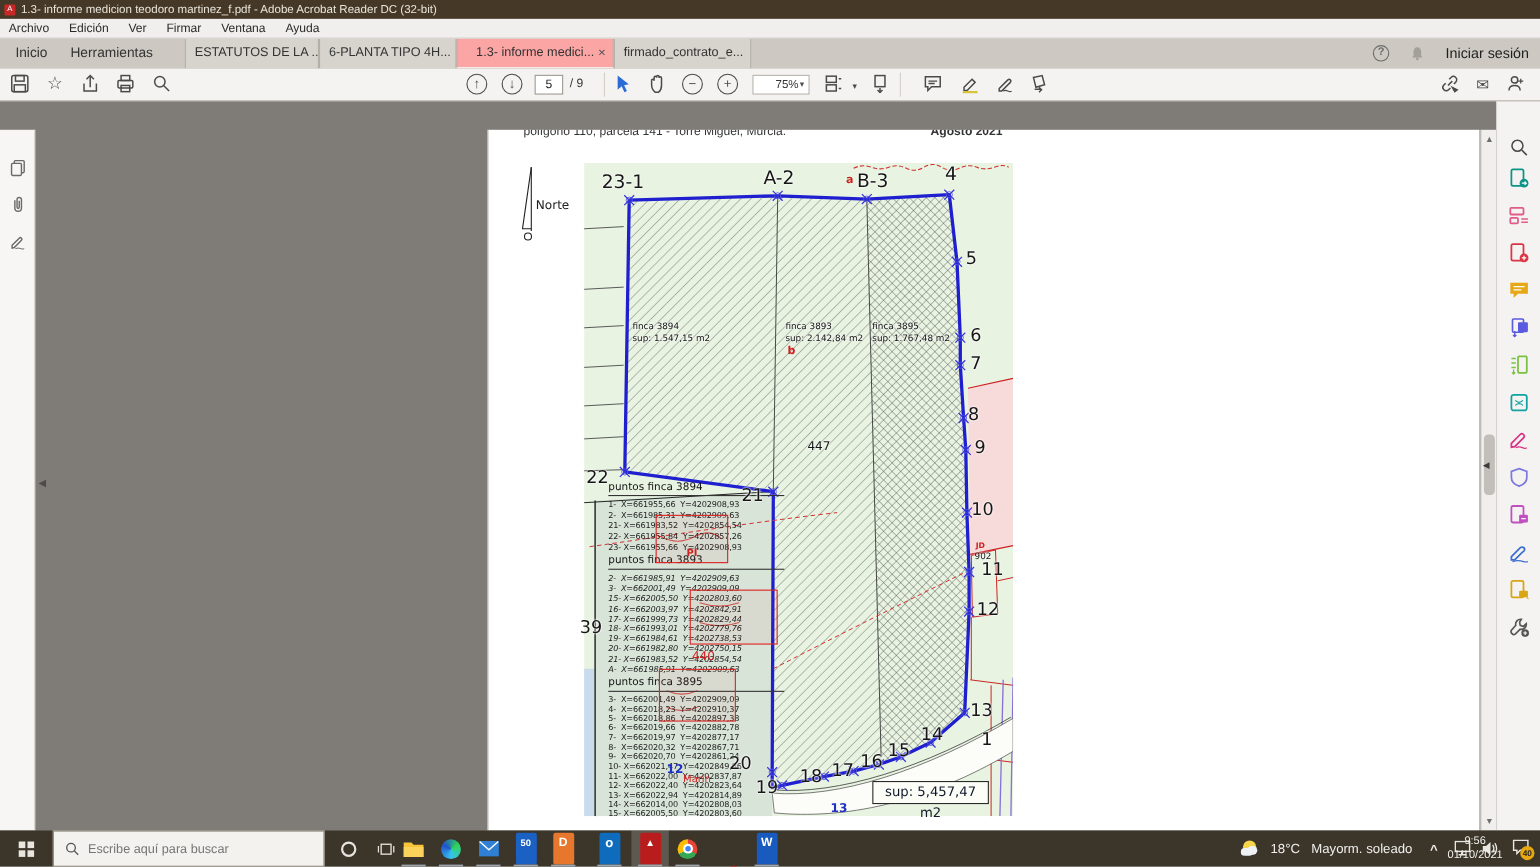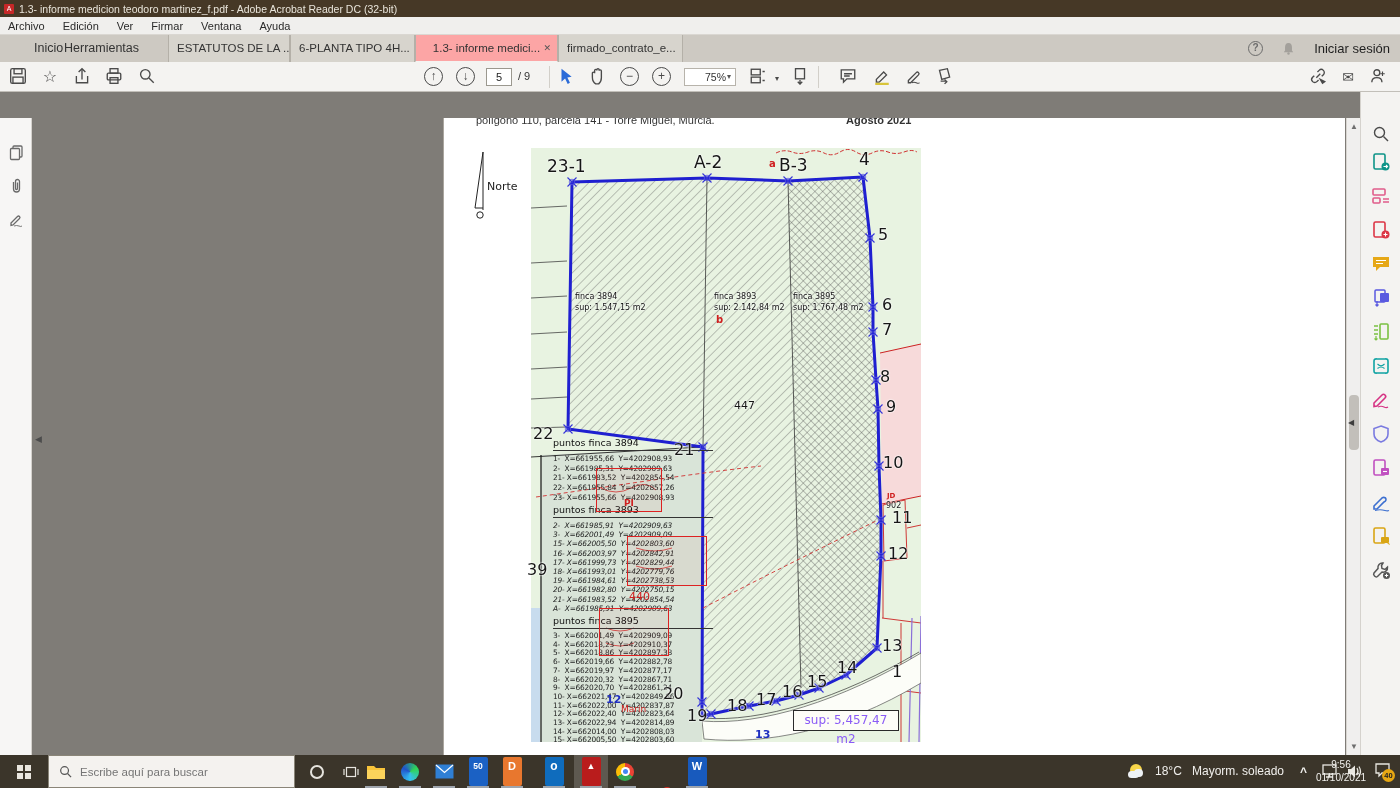--- a/index.html
+++ b/index.html
@@ -57,21 +57,21 @@
   
   .mapwrap{position:absolute;left:87px;top:30px;width:390px;height:594px;}
   .vx{position:absolute;font-size:16px;line-height:1;color:#161616;font-family:"DejaVu Sans",sans-serif;text-shadow:0 0 2px #fff,0 0 2px #fff;z-index:4;}
   .vx.big{font-size:17px;}
   .flabel{position:absolute;font-size:8px;line-height:10.5px;color:#111;font-family:"DejaVu Sans",sans-serif;text-shadow:0 0 2px #fff,0 0 2px #fff;z-index:4;white-space:nowrap;}
   .plist{position:absolute;z-index:3;}
   .plist-title{font-size:9.5px;color:#111;border-bottom:1px solid #333;width:160px;padding-bottom:2px;font-family:"DejaVu Sans",sans-serif;}
   .prow{font-family:"DejaVu Sans",sans-serif;font-size:7.4px;color:#1d1d1d;letter-spacing:-0.15px;white-space:pre;}
   .l1 .prow{line-height:9.7px;} .l2 .prow{line-height:9.2px;font-style:italic;} .l3 .prow{line-height:8.7px;}
   .plist-rows{margin-top:3px;}
-  .supbox{position:absolute;left:262px;top:562px;width:106px;height:21px;background:#fdfdf7;border:1.5px solid #2a2a2a;font-size:12px;line-height:19px;text-align:center;color:#8b5cf6;z-index:5;font-family:"DejaVu Sans",sans-serif;}
+  .supbox{position:absolute;left:262px;top:562px;width:106px;height:21px;background:#fdfdf7;border:1.5px solid #2a2a2a;font-size:12px;line-height:19px;text-align:center;color:#0f172a;z-index:5;font-family:"DejaVu Sans",sans-serif;}
   .stamp{position:absolute;border:1.3px solid #d22;background:rgba(220,40,40,0.05);z-index:5;}
   .redtxt{position:absolute;color:#cf2020;font-family:"DejaVu Sans",sans-serif;z-index:6;}
   .bluetxt{position:absolute;color:#2030c0;font-weight:bold;font-family:"DejaVu Sans",sans-serif;z-index:6;}
   .northlbl{position:absolute;font-size:11px;color:#222;font-family:"DejaVu Sans",sans-serif;}
 
   
   .vscroll{left:1346px;top:118px;width:14px;height:637px;background:#f0efee;border-left:1px solid #d8d5d0;z-index:40;}
   .varrow{position:absolute;left:3px;font-size:8px;color:#6e6e6e;}
   .vthumb{position:absolute;left:2px;top:277px;width:10px;height:55px;background:#c2bfba;border-radius:4px;}
 
@@ -111,21 +111,21 @@
   <div class="abs menubar">
     <span>Archivo</span>
     <span>Edición</span>
     <span>Ver</span>
     <span>Firmar</span>
     <span>Ventana</span>
     <span>Ayuda</span>
   </div>
 
   <div class="abs tabbar">
-    <div class="tab-simple" style="left:8px;margin-left:20px;">Inicio</div>
+    <div class="tab-simple" style="left:8px;">Inicio</div>
     <div class="tab-simple" style="left:58px;">Herramientas</div>
     <div class="tab-doc" style="left:168px;width:122px;">ESTATUTOS DE LA ...</div>
     <div class="tab-doc" style="left:290px;width:125px;">6-PLANTA TIPO 4H...</div>
     <div class="tab-doc active" style="left:415px;width:143px;">
       <span>1.3- informe medici...</span>
       <span class="tab-x">✕</span>
     </div>
     <div class="tab-doc" style="left:558px;width:125px;">firmado_contrato_e...</div>
     <div class="tab-right" style="right:10px;">
       <div class="helpc">?</div>

